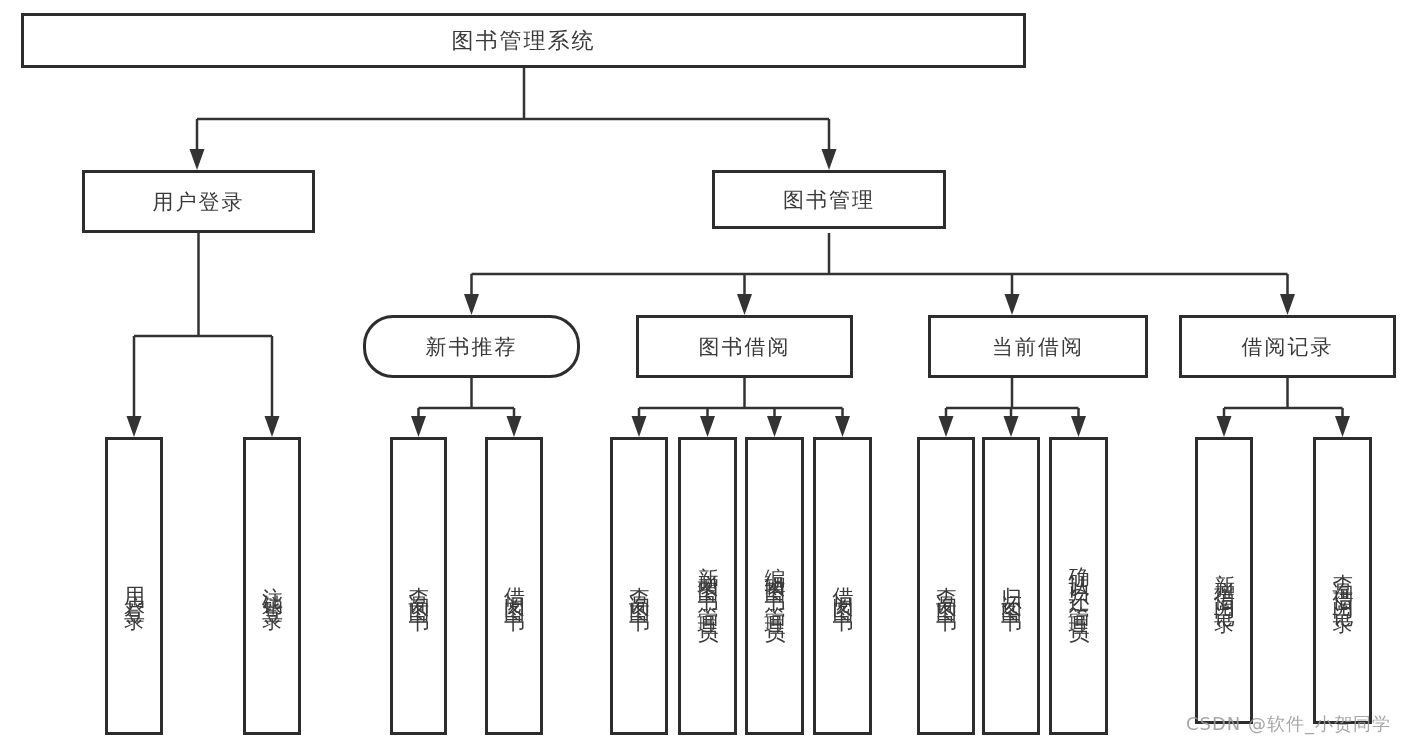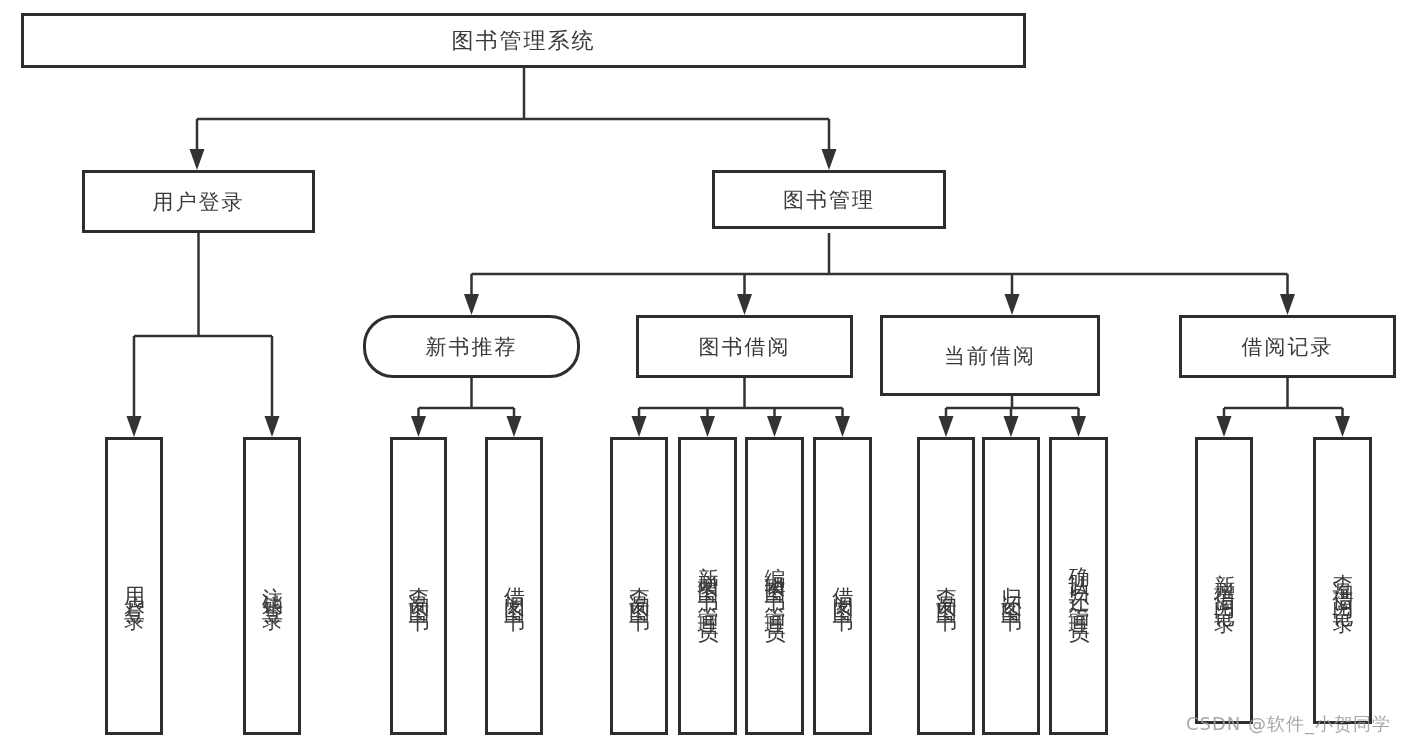--- a/index.html
+++ b/index.html
@@ -111,21 +111,21 @@
     </g>
   </svg>
 
   <div class="hbox root-box" style="left:21px; top:13px; width:1005px; height:55px;">图书管理系统</div>
 
   <div class="hbox" style="left:82px; top:170px; width:233px; height:63px;">用户登录</div>
   <div class="hbox" style="left:712px; top:170px; width:234px; height:59px;">图书管理</div>
 
   <div class="hbox" style="left:363px; top:315px; width:217px; height:63px;border-radius:30px;">新书推荐</div>
   <div class="hbox" style="left:636px; top:315px; width:217px; height:63px;">图书借阅</div>
-  <div class="hbox" style="left:880px; top:315px; width:220px; height:81px;">当前借阅</div>
+  <div class="hbox" style="left:928px; top:315px; width:220px; height:63px;">当前借阅</div>
   <div class="hbox" style="left:1179px; top:315px; width:217px; height:63px;">借阅记录</div>
 
   <div class="vbox" style="left:105px; top:437px; width:58px; height:298px;">用户登录</div>
   <div class="vbox" style="left:243px; top:437px; width:58px; height:298px;">注销登录</div>
 
   <div class="vbox" style="left:390px; top:437px; width:57px; height:298px;">查询图书</div>
   <div class="vbox" style="left:485px; top:437px; width:58px; height:298px;">借阅图书</div>
 
   <div class="vbox" style="left:610px; top:437px; width:58px; height:298px;">查询图书</div>
   <div class="vbox" style="left:678px; top:437px; width:59px; height:298px;">新增图书（管理员）</div>

